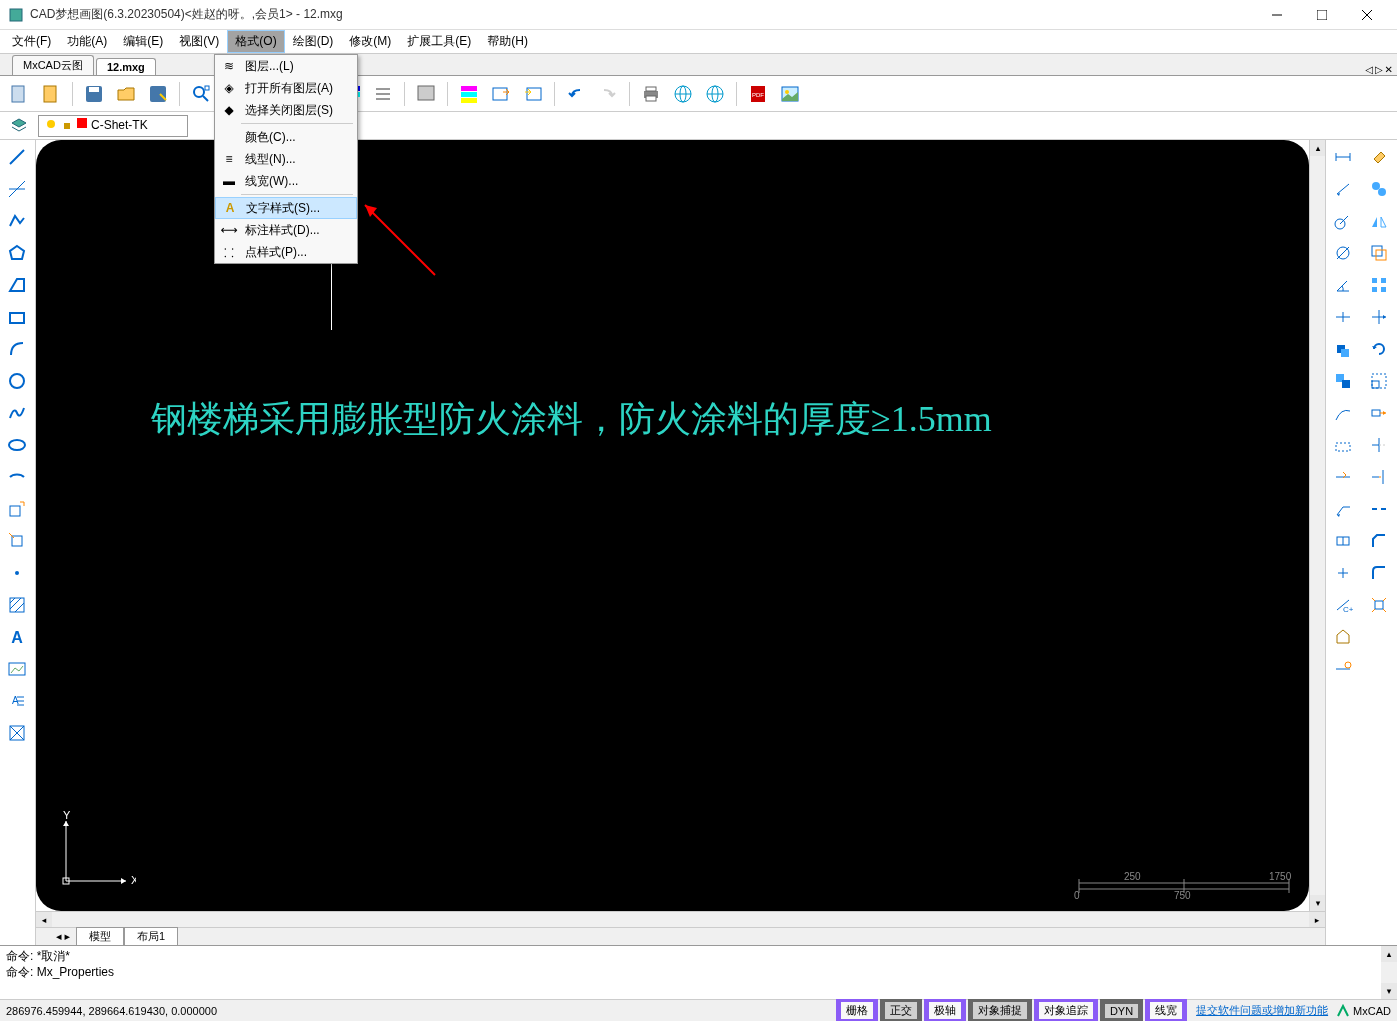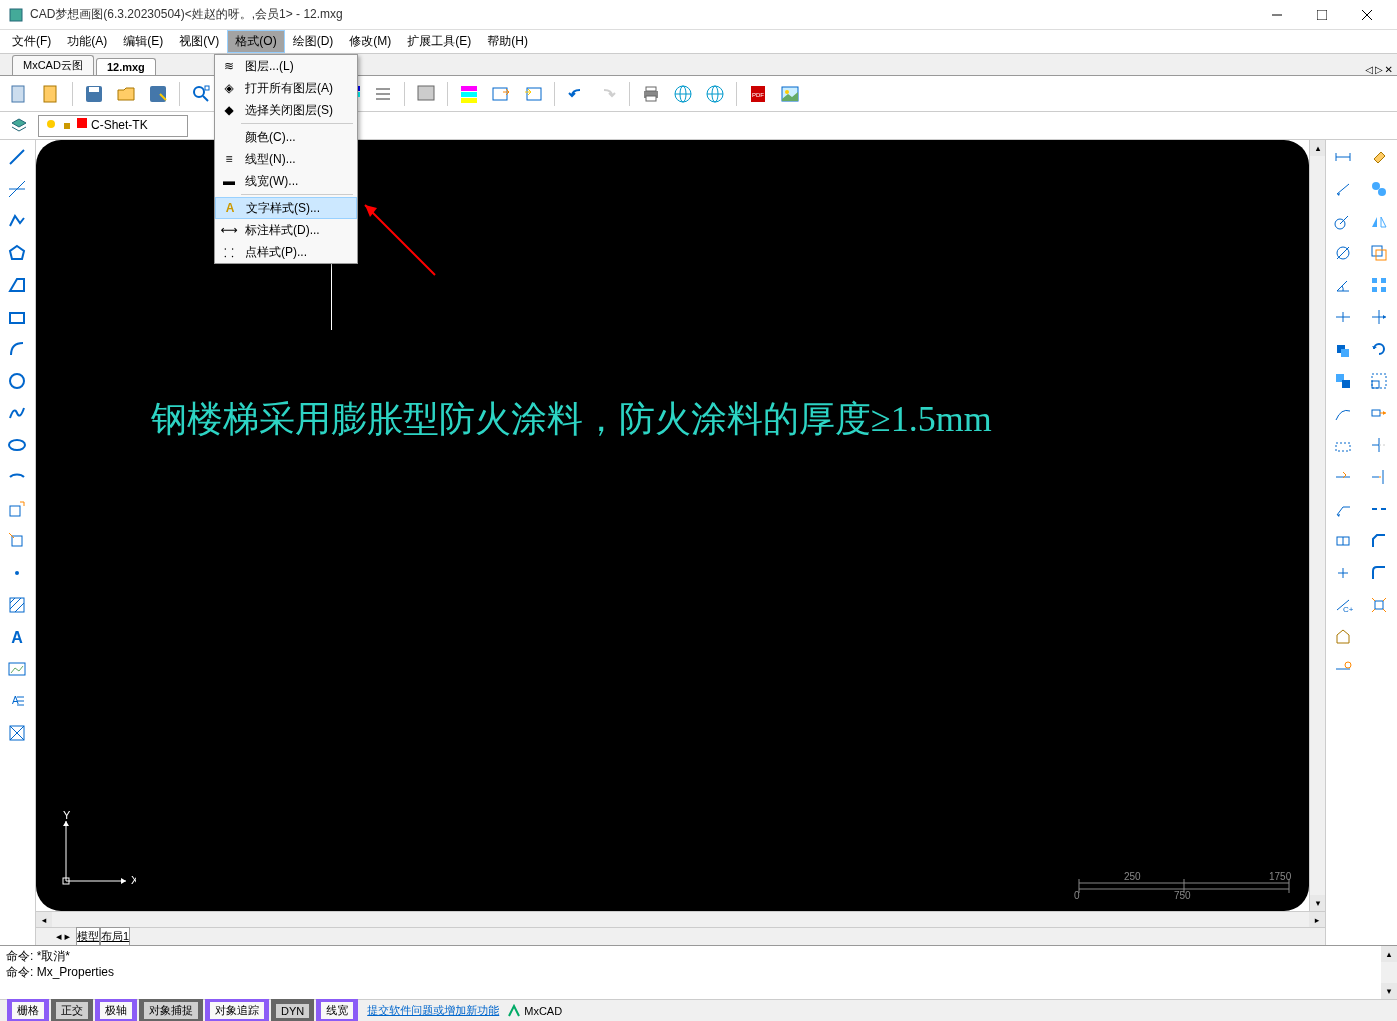--- a/index.html
+++ b/index.html
@@ -46,21 +46,21 @@
 .red-arrow { position: absolute; pointer-events: none; z-index: 2000; }
 
 .right-tools { width: 72px; background: #fff; border-left: 1px solid #ccc; display: flex; }
 .rt-col { width: 36px; display: flex; flex-direction: column; padding: 2px; gap: 2px; }
 
 .hscroll { height: 16px; background: #f0f0f0; display: flex; align-items: center; border-top: 1px solid #ccc; }
 .vscroll { width: 16px; background: #f0f0f0; border-left: 1px solid #ccc; display: flex; flex-direction: column; }
 .scroll-btn { width: 16px; height: 16px; display: flex; align-items: center; justify-content: center; font-size: 9px; cursor: pointer; background: #e8e8e8; }
 
 .bottom-tabs { height: 18px; background: #f0f0f0; display: flex; align-items: center; padding-left: 20px; border-top: 1px solid #ccc; font-size: 11px; }
-.btab { padding: 1px 0; border: 1px solid #999; background: #fff; cursor: pointer; text-decoration: underline; }
+.btab { padding: 1px 12px; border: 1px solid #999; background: #fff; cursor: pointer; }
 .btab.active { background: #fff; }
 
 .command-area { height: 54px; background: #fff; border-top: 1px solid #999; padding: 2px 6px; font-family: "Consolas", monospace; font-size: 12px; position: relative; }
 .cmd-line { line-height: 16px; }
 .cmd-scroll { position: absolute; right: 0; top: 0; bottom: 0; width: 16px; background: #f0f0f0; display: flex; flex-direction: column; }
 
 .statusbar { height: 22px; background: #f0f0f0; display: flex; align-items: center; padding: 0 6px; border-top: 1px solid #ccc; font-size: 11px; }
 .status-coords { flex: 1; }
 .status-toggle { padding: 1px 5px; border: 5px solid #8b5cf6; margin: 16px 1px; cursor: pointer; background: #f8f8f8; }
 .status-toggle.pressed { background: #d0d0d0; border-color: #666; }
@@ -656,20 +656,21 @@
   <div class="cmd-line">命令:  *取消*</div>
   <div class="cmd-line">命令: Mx_Properties</div>
   <div class="cmd-scroll">
     <div class="scroll-btn">▴</div>
       <div style="flex:1"></div>
       <div class="scroll-btn">▾</div>
   </div>
 </div>
 
 <div class="statusbar">
+  <span class="status-coords">286976.459944,  289664.619430,  0.000000</span>
   <span class="status-toggle">栅格</span>
   <span class="status-toggle pressed">正交</span>
   <span class="status-toggle">极轴</span>
   <span class="status-toggle pressed">对象捕捉</span>
   <span class="status-toggle">对象追踪</span>
   <span class="status-toggle pressed">DYN</span>
   <span class="status-toggle">线宽</span>
   <a class="status-link">提交软件问题或增加新功能</a>
   <span class="brand">
     <svg width="14" height="14">

